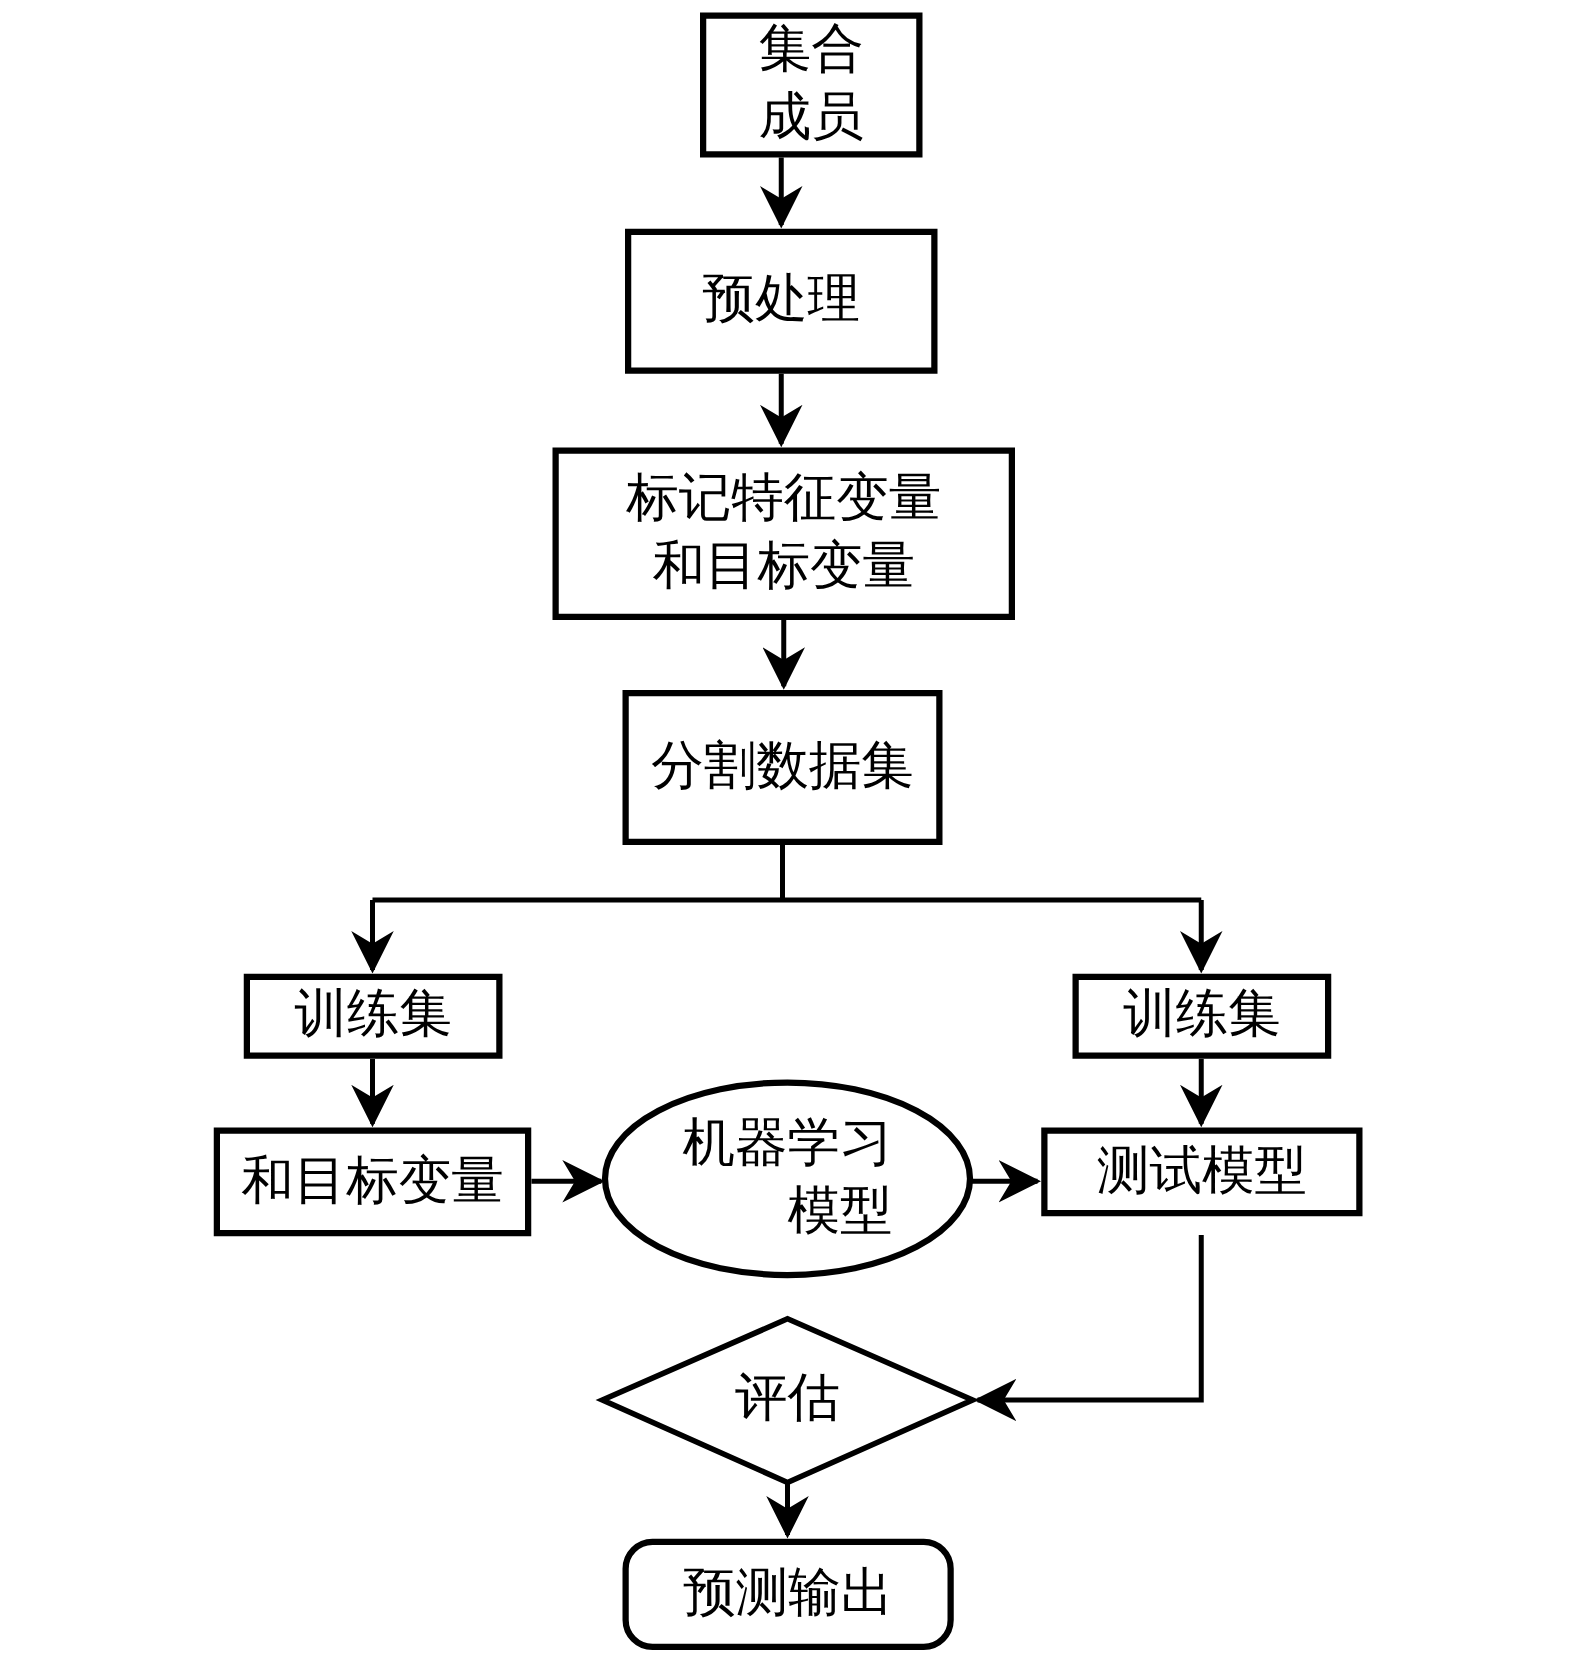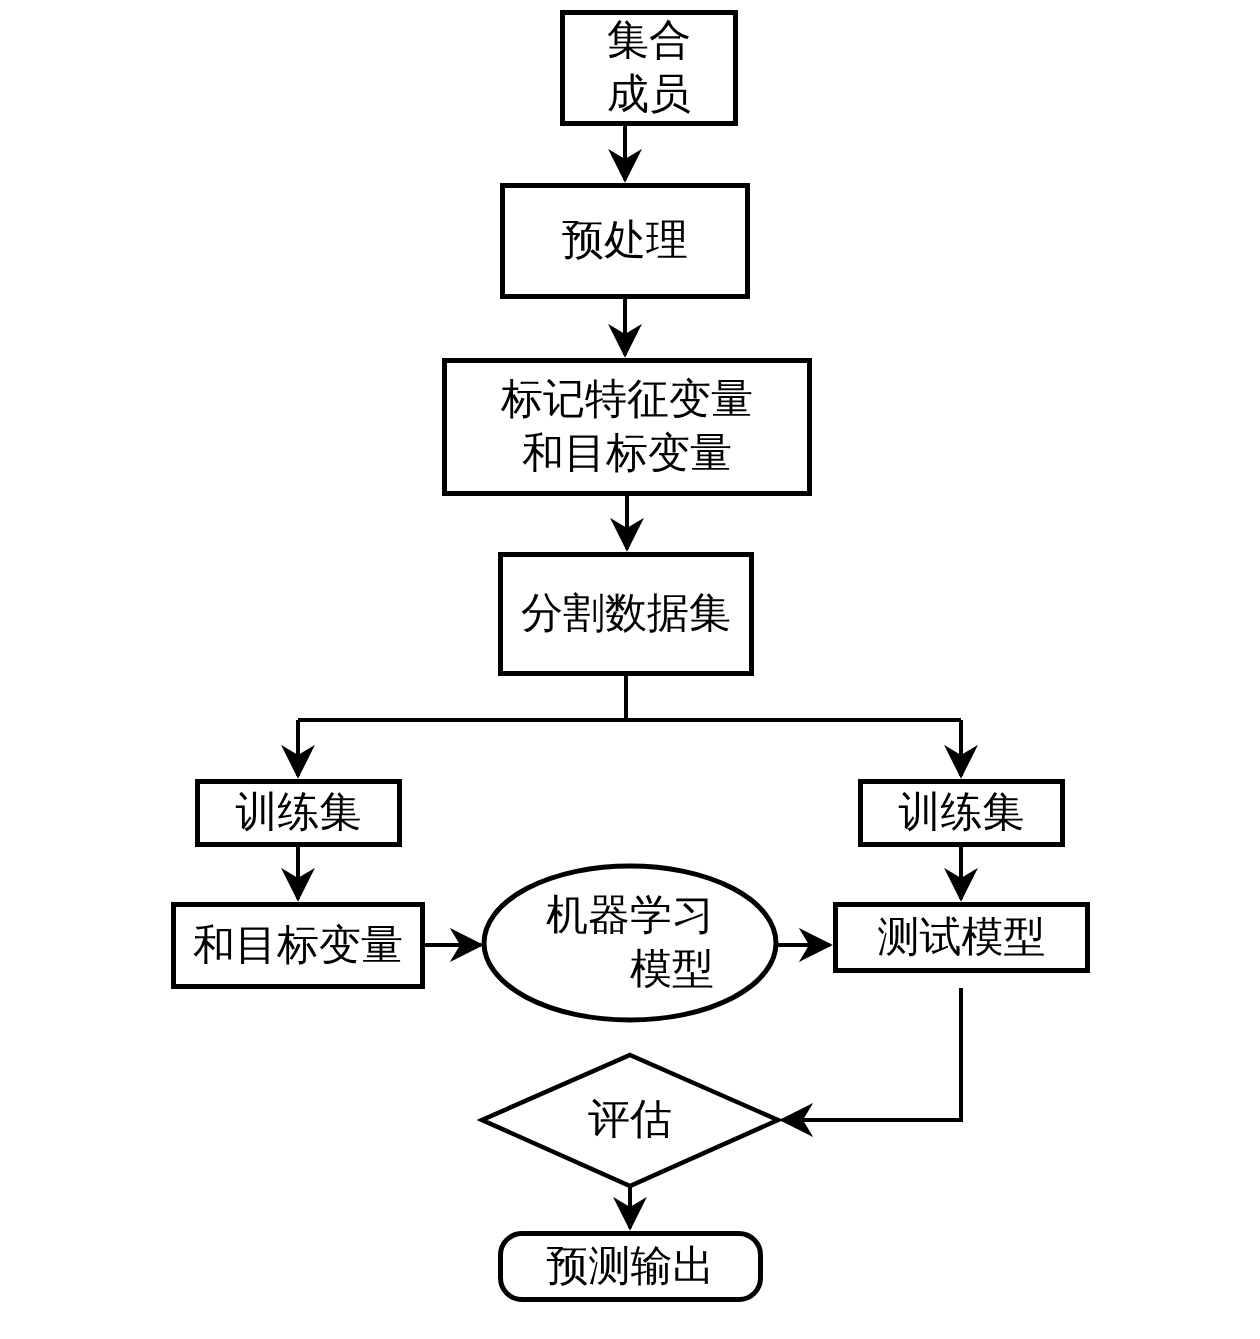--- a/index.html
+++ b/index.html
@@ -36,21 +36,21 @@
     white-space: pre-line;
   }
   .node-member      { left: 536px; top: 10px;   width: 178px; height: 116px; margin-left: 24px; }
   .node-preprocess  { left: 500px; top: 183px;  width: 250px; height: 116px; }
   .node-mark        { left: 442px; top: 358px;  width: 370px; height: 138px; }
   .node-split       { left: 498px; top: 552px;  width: 256px; height: 124px; }
   .node-trainset-l  { left: 195px; top: 779px;  width: 207px; height: 68px;  }
   .node-trainset-r  { left: 858px; top: 779px;  width: 207px; height: 68px;  }
   .node-trainmodel  { left: 171px; top: 902px;  width: 254px; height: 87px;  }
   .node-testmodel   { left: 833px; top: 902px;  width: 257px; height: 71px;  }
-  .node-output      { left: 498px; top: 1231px; width: 265px; height: 71px; border-radius: 24px; }
+  .node-output      { left: 498px; top: 1231px; width: 265px; height: 89px; border-radius: 24px; }
   .shape-label {
     position: absolute;
     display: flex;
     align-items: center;
     justify-content: center;
     text-align: center;
     font-size: 42px;
     line-height: 1.28;
     white-space: pre-line;
     pointer-events: none;

